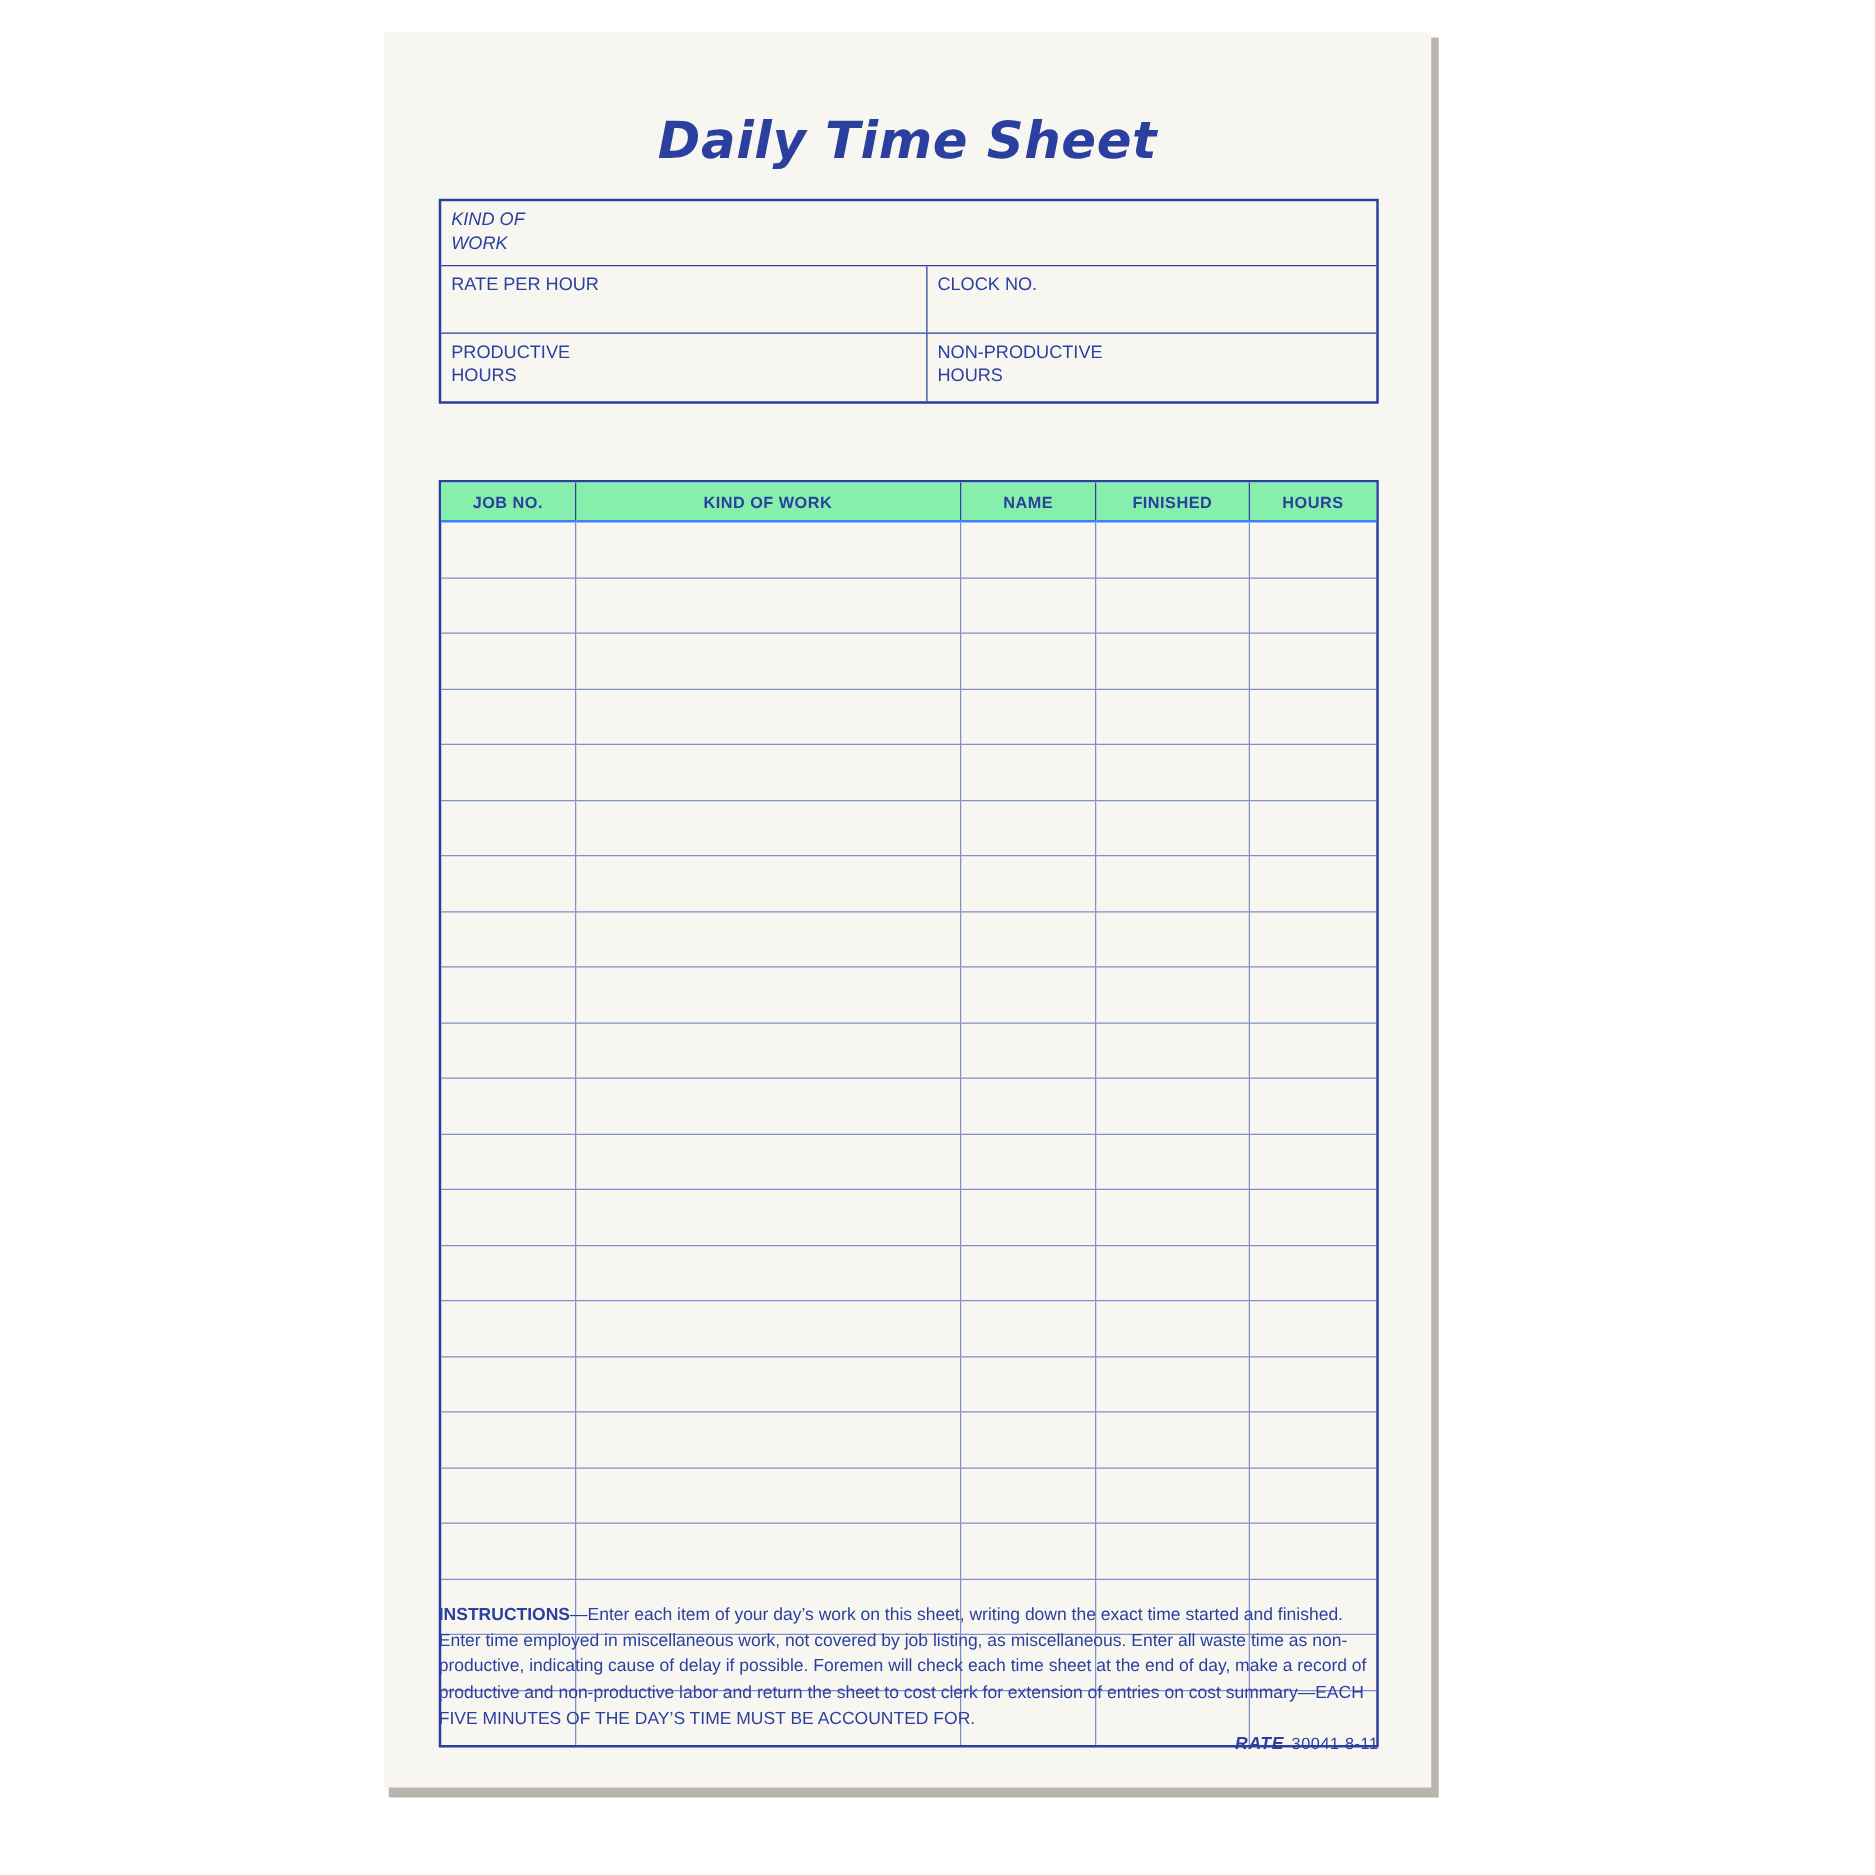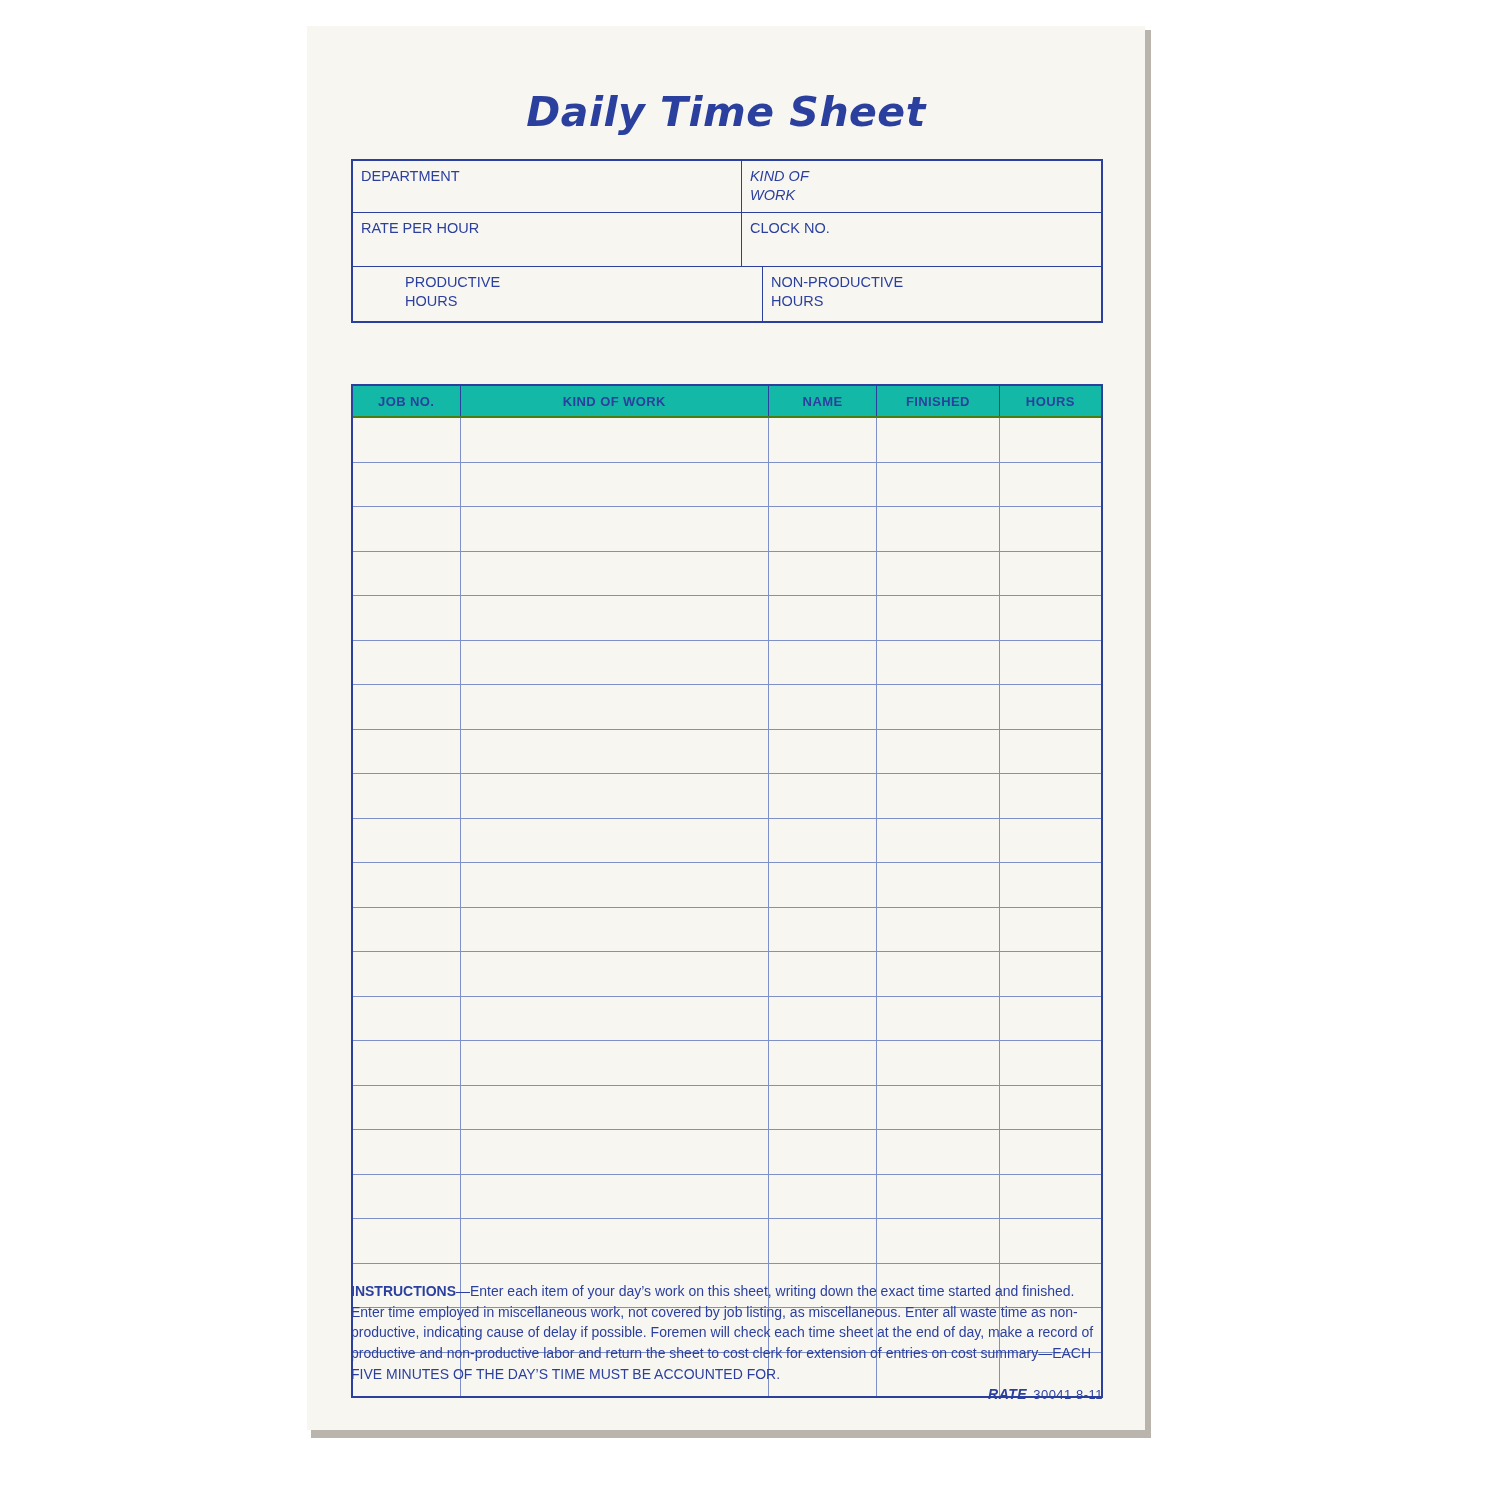--- a/index.html
+++ b/index.html
@@ -77,21 +77,21 @@
     box-sizing: border-box;
     padding: 6px 8px 0 8px;
     font-size: 14.5px;
     color: #2b3f9e;
     line-height: 1.3;
   }
   .hdr-cell.div { border-right: 1.5px solid #2b3f9e; }
   .r1 { height: 56px; }
   .r2 { height: 52px; }
   .r3 { height: 54px; }
-  .r4 { height: 54px; padding-left: 44px; }
+  .r4 { height: 54px; }
 
   .w-left-1 { width: 545px; }
   .w-right-1 { width: 205px; }
   .w-left-2 { width: 390px; }
   .w-right-2 { width: 360px; }
 
   
   #grid {
     position: absolute;
     left: 44px;
@@ -105,23 +105,23 @@
     width: 100%;
     border-collapse: collapse;
     table-layout: fixed;
   }
   #grid th {
     font-size: 13px;
     font-weight: bold;
     color: #2b3f9e;
     letter-spacing: 0.4px;
     height: 28px;
-    background: #14b8a6;
+    background: #86efac;
     border-right: 1.5px solid #2b3f9e;
-    border-bottom: 2px solid #4d7c0f;
+    border-bottom: 2px solid #3b82f6;
   }
   #grid th:last-child { border-right: none; }
   #grid td {
     height: 41.5px;
     border-right: 1.2px solid #7f8fc7;
     border-bottom: 1.2px solid #7f8fc7;
   }
   #grid td:last-child { border-right: none; }
   #grid tr:last-child td { border-bottom: none; }
 
@@ -166,23 +166,20 @@
   <div id="paper-shadow"></div>
 
   <div id="paper">
 
     <div id="form-title">Daily Time Sheet</div>
 
     <div id="header-block">
 
 
       <div class="hdr-row r2">
-        <div class="hdr-cell div w-left-2">
-          <span>DEPARTMENT</span>
-        </div>
         <div class="hdr-cell w-right-2">
           <span style="white-space: pre-line; font-style: italic;">KIND OF
 WORK</span>
         </div>
       </div>
 
       <div class="hdr-row r3">
         <div class="hdr-cell div w-left-2">
           <span>RATE PER HOUR</span>
         </div>

